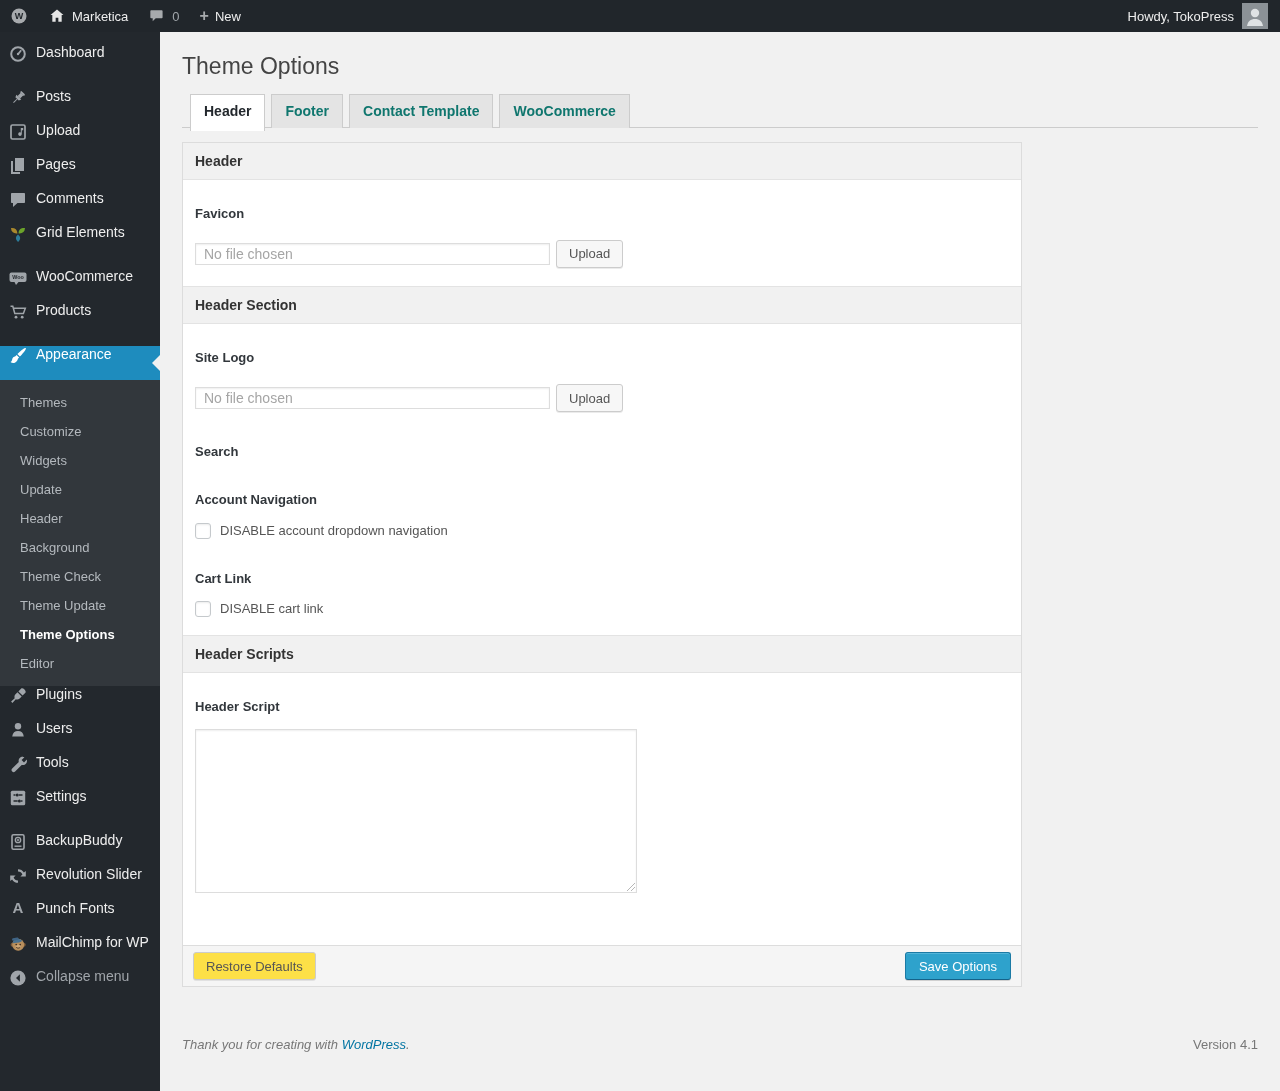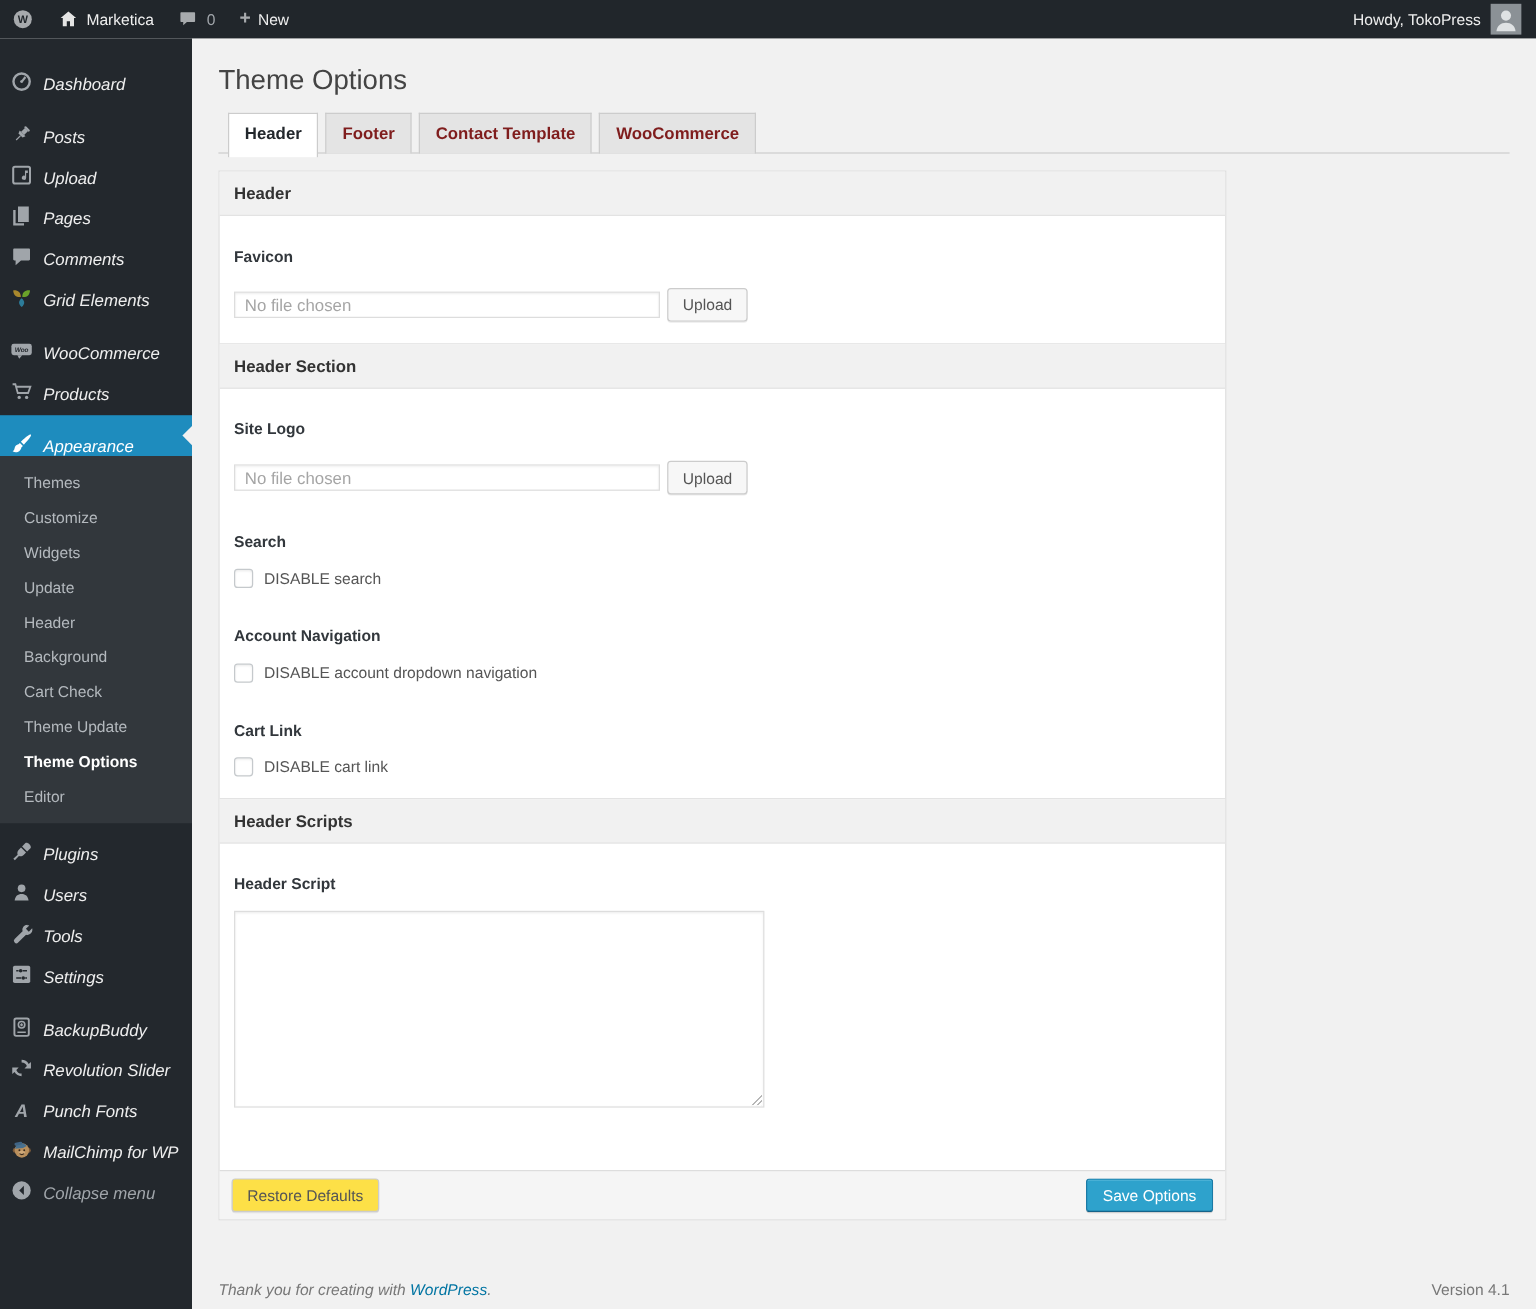--- a/index.html
+++ b/index.html
@@ -25,22 +25,22 @@
   .ab-right a { display:flex; align-items:center; gap:8px; padding:0 4px; }
   .avatar { width:26px; height:26px; display:block; }
 
   
   .app { display:flex; min-height:1059px; align-items:stretch; }
   .sidebar { width:160px; background:#23282d; padding-top:12px; flex:0 0 160px; }
   .main { flex:1; padding:4px 22px 0 22px; min-width:0; }
 
   
   .menu-item {
-    display:flex; align-items:flex-end; height:34px;
-    color:#eee; font-size:14px; position:relative; cursor:pointer;font-style:italic;
+    display:flex; align-items:flex-start; height:34px;
+    color:#eee; font-size:14px; position:relative; cursor:pointer;
   }
   .mi-icon { width:36px; display:flex; justify-content:center; color:#a0a5aa; flex:0 0 36px; }
   .svgi { width:20px; height:20px; display:block; }
   .gap-top { margin-top:10px; }
   .menu-item.active { background:#1e8cbe; color:#fff; }
   .menu-item.active .mi-icon { color:#fff; }
   .menu-item.active::after {
     content:""; position:absolute; right:0; top:50%; margin-top:-8px;
     border:8px solid transparent; border-right-color:#f1f1f1;
   }
@@ -52,21 +52,21 @@
   .menu-item.collapse { color:#a0a5aa; margin-top:0; }
   .menu-item.collapse .mi-icon { color:#a0a5aa; }
   .punch-a { font-size:15px; font-weight:700; color:#a0a5aa; line-height:1; }
 
   
   .page-title { font-size:23px; font-weight:400; color:#444; margin:16px 0 12px; line-height:1.3; }
   .nav-tabs { border-bottom:1px solid #ccc; display:flex; align-items:flex-end; padding-left:8px; }
   .nav-tab {
     background:#e4e4e4; border:1px solid #ccc; border-bottom:none;
     padding:8px 13px; margin:0 6px -1px 0; font-size:14px; font-weight:700;
-    color:#7f1d1d; position:relative; line-height:1.2;
+    color:#0f766e; position:relative; line-height:1.2;
   }
   .nav-tab.active {
     background:#fff; color:#23282d; padding-bottom:11px; margin-bottom:-4px; z-index:2;
   }
 
   
   .panel { width:840px; background:#fff; border:1px solid #dcdcdc; margin-top:14px; }
   .section-bar {
     background:#f1f1f1; border-bottom:1px solid #e3e3e3;
     padding:10px 12px; font-size:14px; font-weight:600; color:#333;
@@ -270,21 +270,21 @@
       <span>Appearance</span>
     </div>
 
     <div class="submenu">
       <a class="submenu-item">Themes</a>
       <a class="submenu-item">Customize</a>
       <a class="submenu-item">Widgets</a>
       <a class="submenu-item">Update</a>
       <a class="submenu-item">Header</a>
       <a class="submenu-item">Background</a>
-      <a class="submenu-item">Cart Check</a>
+      <a class="submenu-item">Theme Check</a>
       <a class="submenu-item">Theme Update</a>
       <a class="submenu-item current">Theme Options</a>
       <a class="submenu-item">Editor</a>
     </div>
 
     <div class="menu-item">
       <span class="mi-icon">
           <svg class="svgi" viewBox="0 0 20 20" fill="currentColor">
             <path d="M13.2 2.6l-2.8 2.8 4.2 4.2 2.8-2.8c.7-.7.2-2.2-.9-3.3-1.1-1.1-2.6-1.6-3.3-.9zM9.5 6.3l4.2 4.2-2 2c-1 1-2.6 1.3-3.9.8l-3.4 3.6-1.3-1.3 3.6-3.4c-.5-1.3-.2-2.9.8-3.9z"></path>
           </svg>
@@ -402,24 +402,20 @@
 
       <div class="section-bar">Header Section</div>
       <div class="section-body">
         <div class="field-label">Site Logo</div>
         <div class="upload-row">
           <input class="text-input" type="text" placeholder="No file chosen" style="">
           <button class="btn">Upload</button>
         </div>
 
         <div class="field-label spaced">Search</div>
-        <label class="check-row">
-          <input type="checkbox" style="">
-          <span>DISABLE search</span>
-        </label>
 
         <div class="field-label spaced">Account Navigation</div>
         <label class="check-row">
           <input type="checkbox" style="">
           <span>DISABLE account dropdown navigation</span>
         </label>
 
         <div class="field-label spaced">Cart Link</div>
         <label class="check-row">
           <input type="checkbox" style="">

